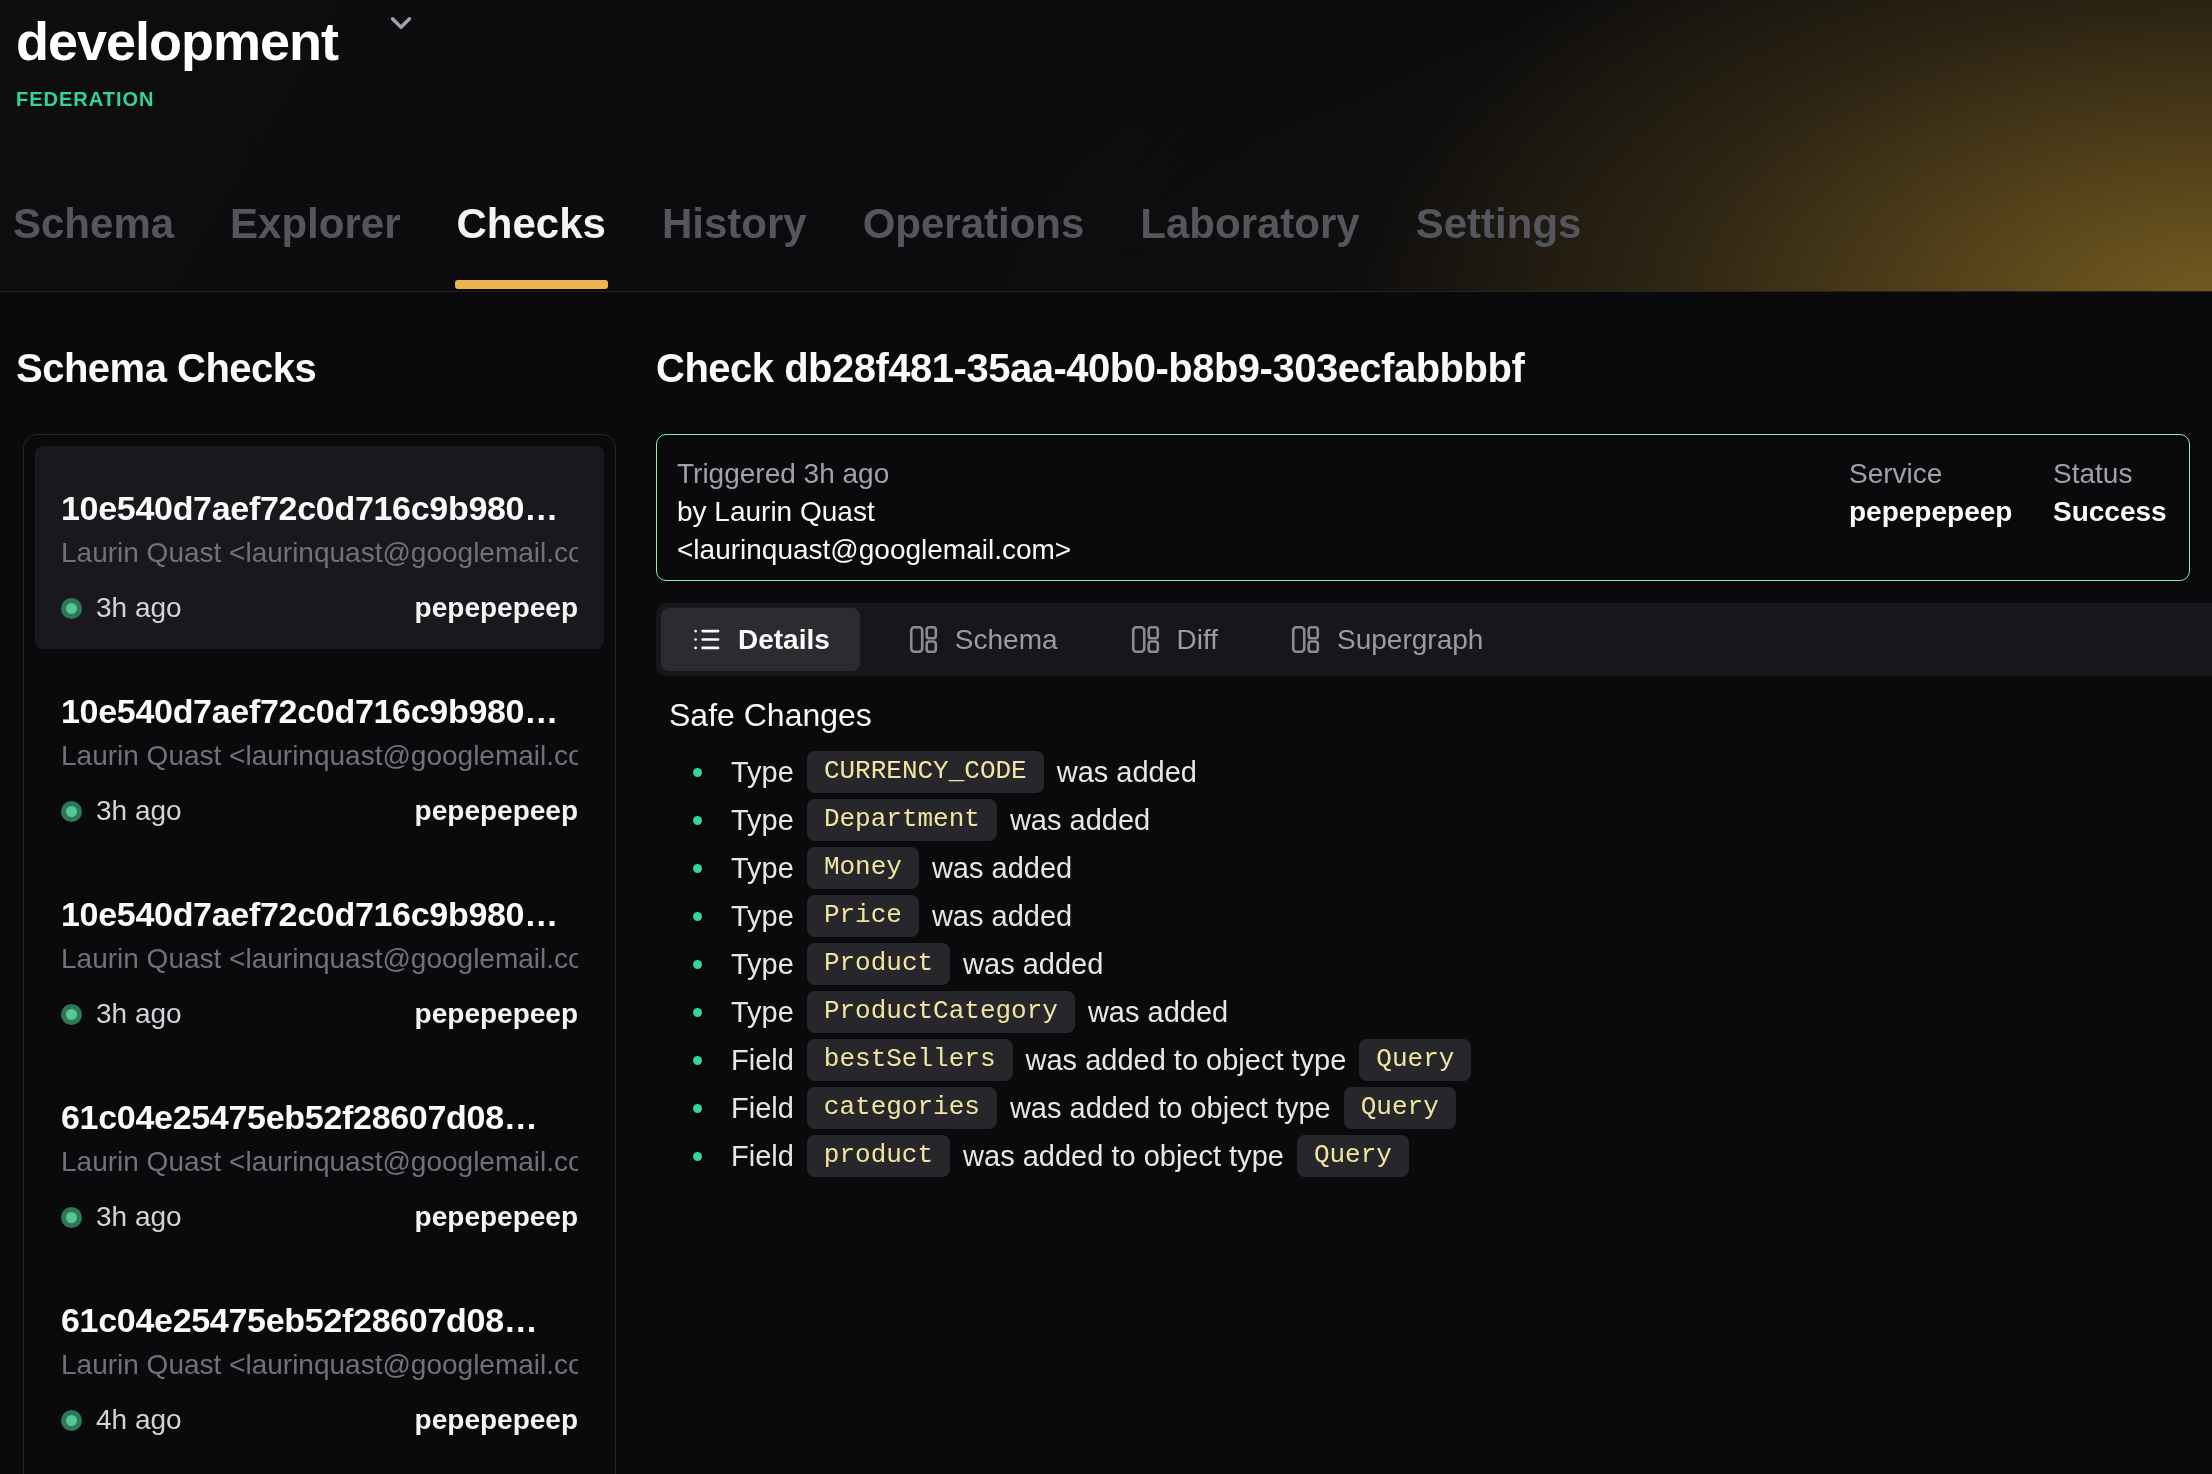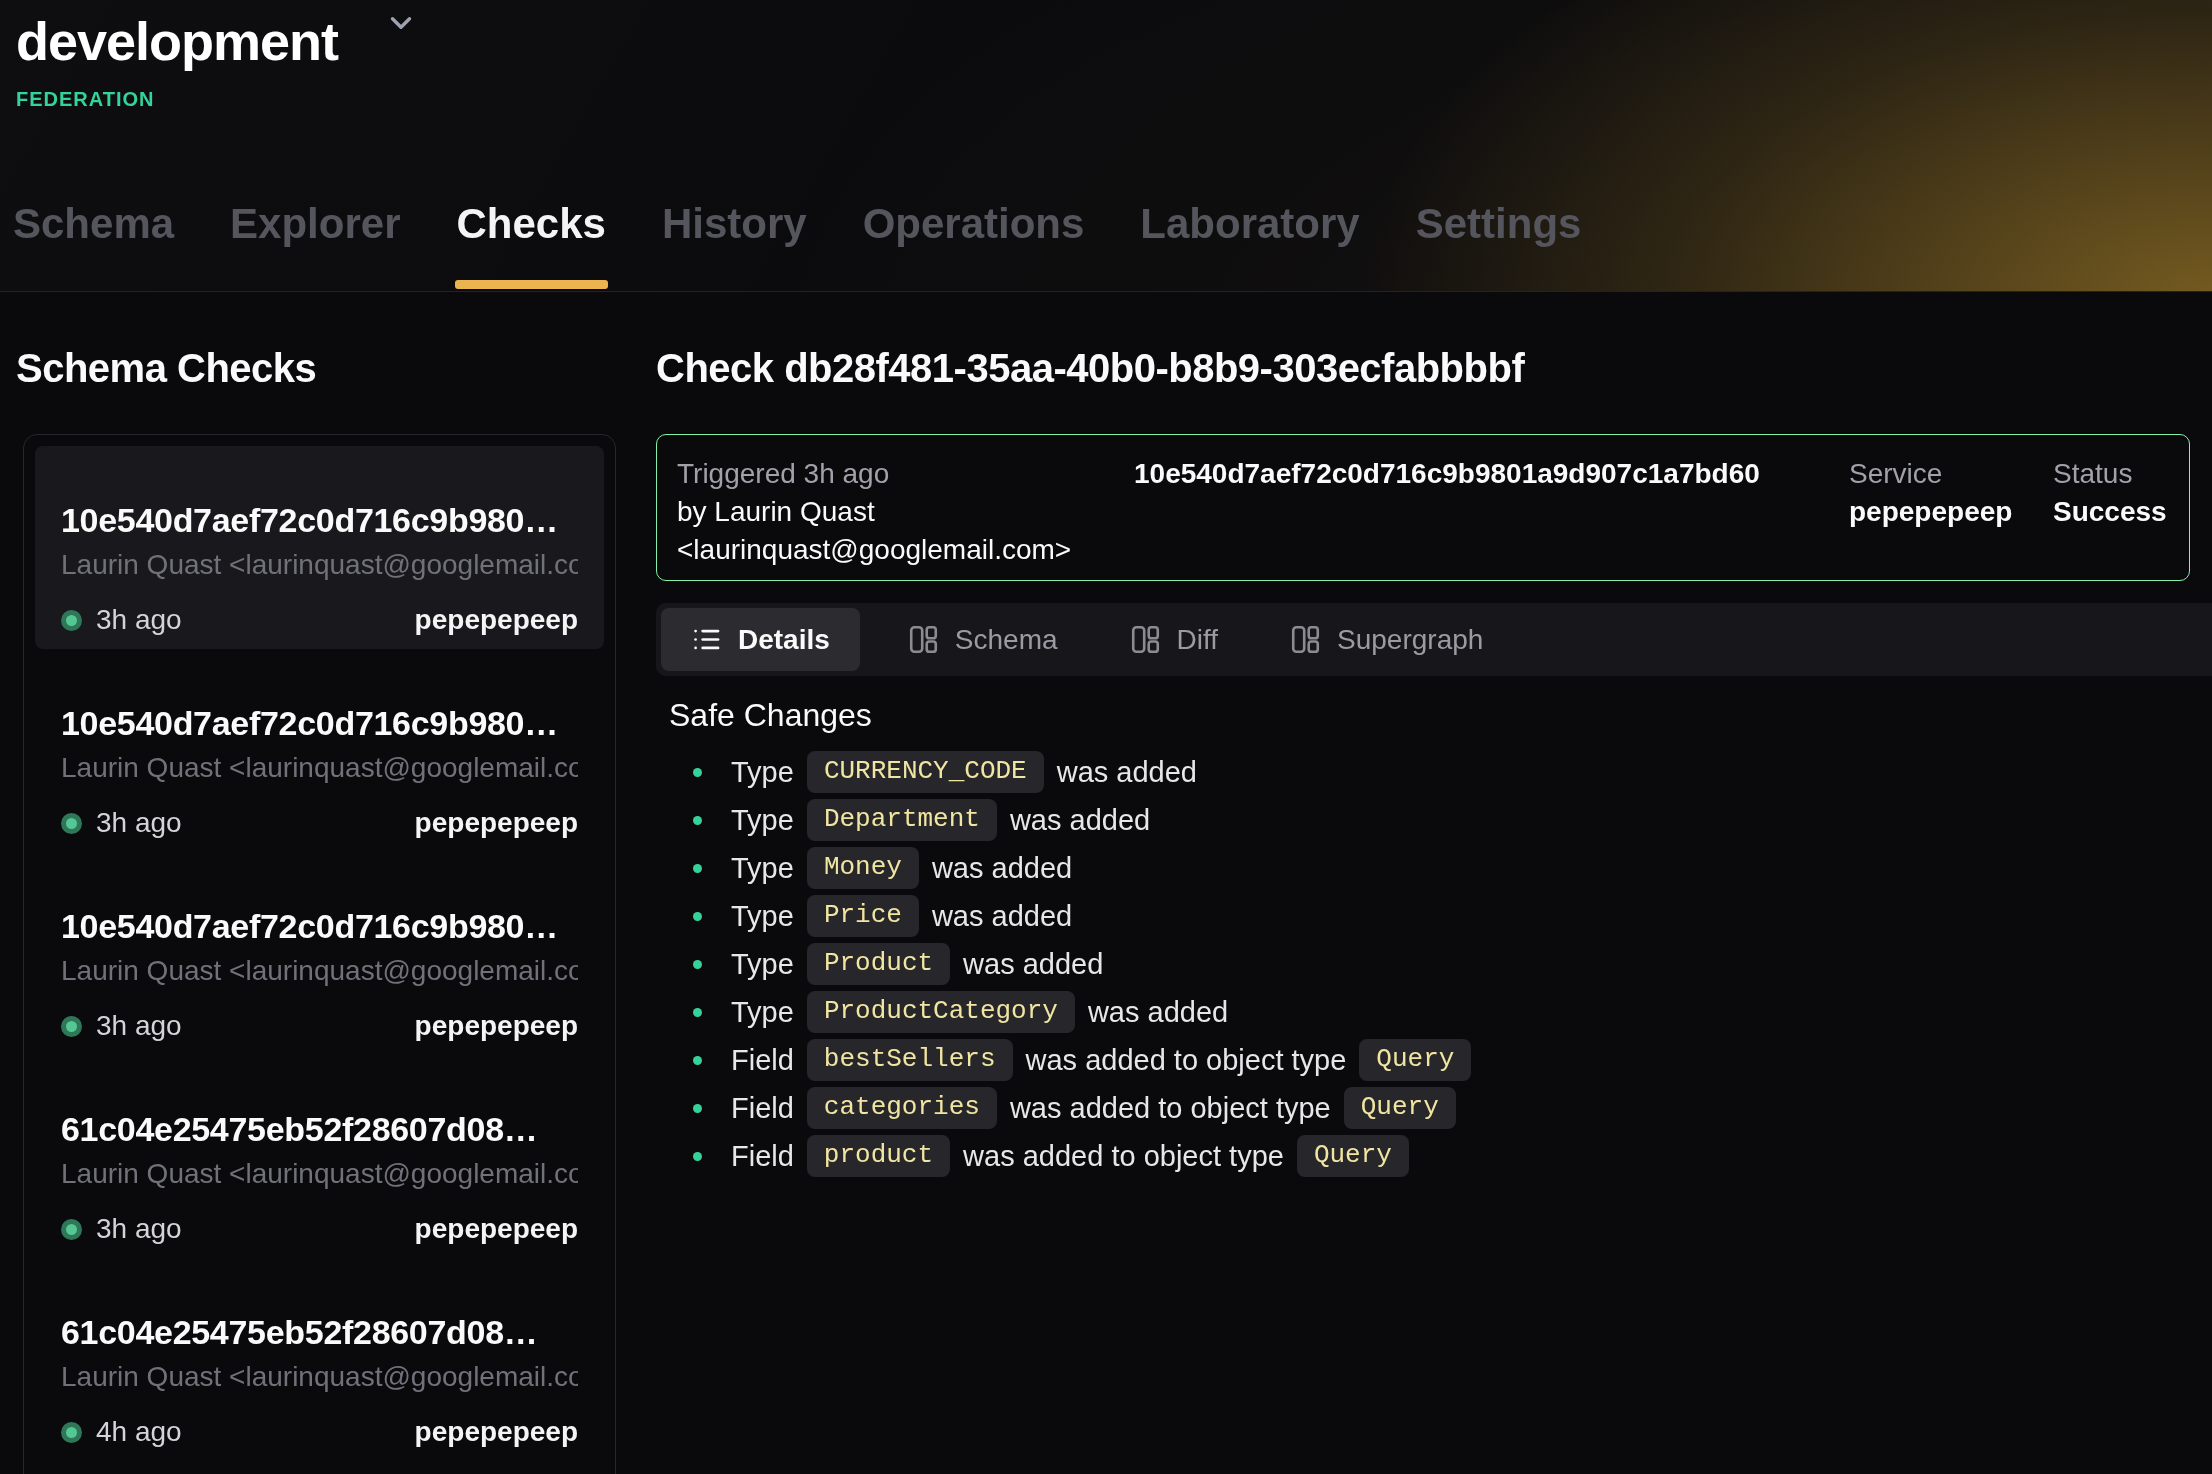--- a/index.html
+++ b/index.html
@@ -34,21 +34,21 @@
     content:""; position:absolute; left:-2px; right:-2px; bottom:2px; height:9px;
     border-radius:3px; background:var(--accent, #ecb44e);
   }
   
   .left-heading { position:absolute; left:16px; top:346px; font-size:40px; font-weight:700; letter-spacing:-0.5px; }
   .checks-list {
     position:absolute; left:23px; top:434px; width:593px; height:1140px;
     border:1px solid #26262b; border-radius:14px; padding:11px;
   }
   .check-item {
-    height:203px; border-radius:8px; padding:56px 26px 0 26px; cursor:pointer; overflow:hidden;
+    height:203px; border-radius:8px; padding:44px 26px 0 26px; cursor:pointer; overflow:hidden;
   }
   .check-item.selected { background:#19191d; }
   .check-title {
     font-size:34px; font-weight:700; color:#fafafa; line-height:36px;
     white-space:nowrap; overflow:hidden; margin-bottom:12px; letter-spacing:-0.3px;
   }
   .check-author {
     font-size:28px; color:#71717a; line-height:30px; white-space:nowrap; overflow:hidden; margin-bottom:24px;
   }
   .check-meta { display:flex; align-items:center; justify-content:space-between; }
@@ -184,21 +184,20 @@
 
   <h2 class="right-heading">Check db28f481-35aa-40b0-b8b9-303ecfabbbbf</h2>
 
   <div class="meta-box">
     <div>
       <div class="meta-label">Triggered 3h ago</div>
       <div class="meta-line">by Laurin Quast</div>
       <div class="meta-line">&lt;laurinquast@googlemail.com&gt;</div>
     </div>
     <div>
-      <div class="meta-line bold">10e540d7aef72c0d716c9b9801a9d907c1a7bd60</div>
     </div>
     <div>
       <div class="meta-label">Service</div>
       <div class="meta-line bold">pepepepeep</div>
     </div>
     <div>
       <div class="meta-label">Status</div>
       <div class="meta-line bold">Success</div>
     </div>
   </div>

